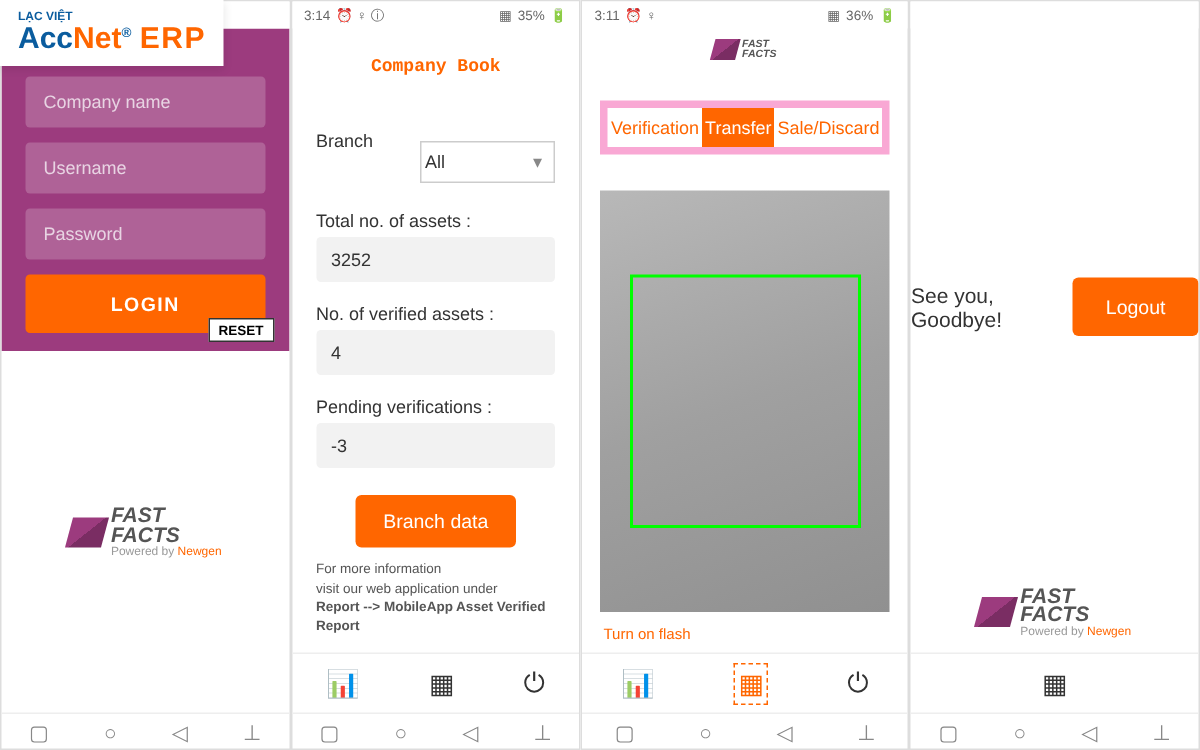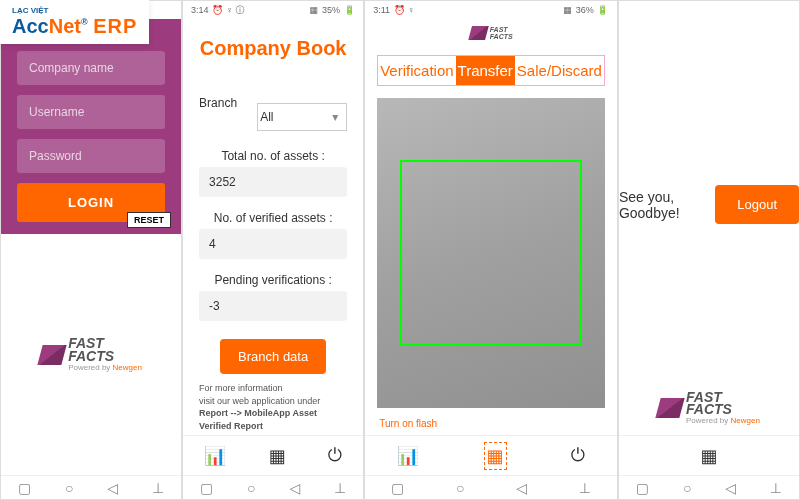--- a/index.html
+++ b/index.html
@@ -27,39 +27,39 @@
   .reset-btn { position: absolute; bottom: 6px; right: 10px; background: #fff; border: 1px solid #333; font-size: 9px; padding: 2px 6px; font-weight: bold; }
   .brand-area { flex: 1; display: flex; flex-direction: column; justify-content: center; align-items: center; }
   .ff-logo { display: flex; align-items: center; gap: 4px; }
   .ff-mark { width: 24px; height: 20px; background: linear-gradient(135deg, #9c3b7e 50%, #7a2d63 50%); transform: skewX(-15deg); }
   .ff-text { font-size: 14px; font-weight: bold; color: #555; font-style: italic; line-height: 0.9; }
   .ff-powered { font-size: 8px; color: #999; }
   .ff-powered .ng { color: #ff6600; }
 
   
   .cb-content { padding: 10px 16px; font-size: 12px; color: #333; }
-  .cb-title { color: #ff6600; font-weight: bold; font-size: 20px; text-align: center; margin: 8px 0 14px; }
+  .cb-title { color: #ff6600; font-weight: bold; font-size: 12px; text-align: center; margin: 8px 0 14px; font-family: Liberation Mono, monospace; }
   .branch-row { display: flex; align-items: center; justify-content: space-between; margin-bottom: 12px; }
   .branch-select { border: 1px solid #ccc; padding: 6px 30px 6px 2px; font-size: 12px; position: relative; background: #fff; min-width: 90px; margin-top: 29px; }
   .branch-select::after { content: "▾"; position: absolute; right: 8px; color: #888; }
-  .stat-label { margin-top: 6px; margin-bottom: 4px; text-align: center; }
+  .stat-label { margin-top: 6px; margin-bottom: 4px; }
   .stat-box { background: #f2f2f2; padding: 8px 10px; border-radius: 3px; margin-bottom: 8px; font-size: 12px; }
   .refresh-btn { background: #ff6600; color: #fff; border: none; padding: 10px 18px; font-size: 13px; border-radius: 4px; display: block; margin: 10px auto 8px; }
   .more-info { font-size: 9px; color: #555; line-height: 1.4; }
   .more-info b { font-weight: bold; }
   .tab-icons { height: 40px; display: flex; justify-content: space-around; align-items: center; border-top: 1px solid #eee; }
   .tab-icons span { font-size: 18px; }
   .tab-icons .icon-chart { color: #ff6600; }
   .tab-icons .icon-qr { color: #333; }
   .tab-icons .icon-power { color: #333; }
 
   
   .scan-header { display: flex; justify-content: center; padding: 4px 0; }
   .scan-header .ff-logo { transform: scale(0.7); }
-  .scan-tabs { display: flex; border: 1px solid #f9a8d4; margin: 8px 12px; font-size: 15px; }
+  .scan-tabs { display: flex; border: 5px solid #f9a8d4; margin: 20px 12px; font-size: 12px; }
   .scan-tabs div { flex: 1; text-align: center; padding: 6px 2px; color: #ff6600; }
   .scan-tabs div.active { background: #ff6600; color: #fff; }
   .camera-view { flex: 1; margin: 4px 12px; background: linear-gradient(160deg, #b8b8b8 0%, #a0a0a0 50%, #909090 100%); position: relative; }
   .scan-frame { position: absolute; top: 20%; left: 10%; width: 80%; height: 60%; border: 2px solid #00ff00; }
   .flash-link { color: #ff6600; font-size: 10px; padding: 6px 14px; }
   .tab-icons .icon-qr.active { color: #ff6600; border: 1px dashed #ff6600; padding: 2px; }
 
   
   .logout-content { flex: 1; display: flex; flex-direction: row; justify-content: center; align-items: center; gap: 14px; }
   .goodbye { font-size: 14px; color: #333; }

